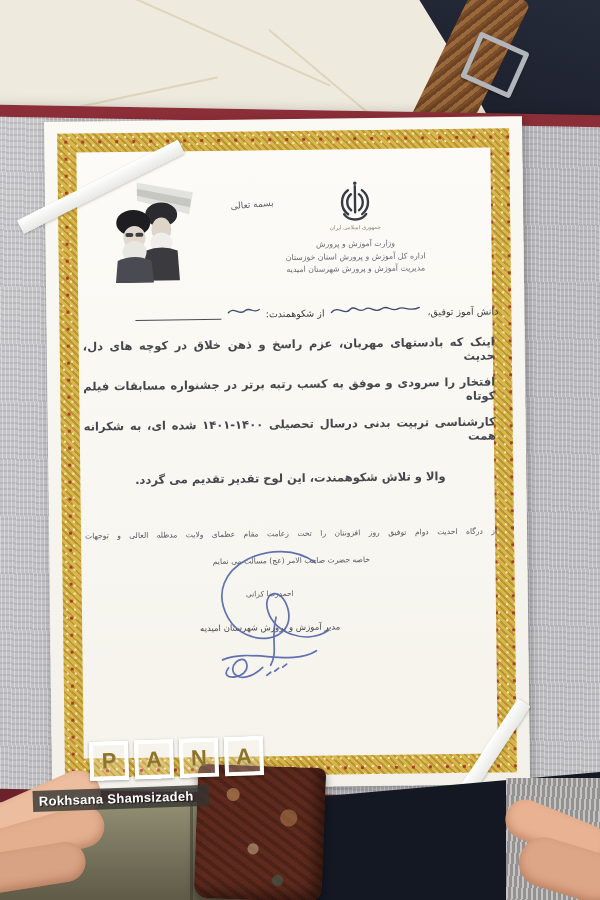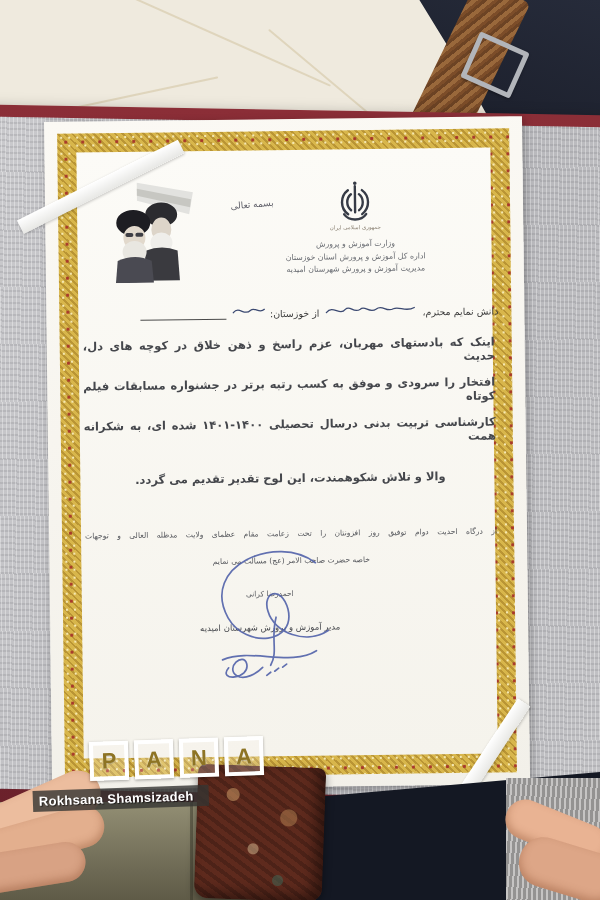--- a/index.html
+++ b/index.html
@@ -156,25 +156,25 @@
     </svg>
     <div class="abs emblem-caption">جمهوری اسلامی ایران</div>
 
     <div class="abs ministry">
       <div>وزارت آموزش و پرورش</div>
       <div>اداره کل آموزش و پرورش استان خوزستان</div>
       <div>مدیریت آموزش و پرورش شهرستان امیدیه</div>
     </div>
 
     <div class="abs recipient">
-      <span>دانش نمایم محترم،</span>
+      <span>دانش آموز توفیق،</span>
       <svg width="95" height="18" viewBox="0 0 95 18">
         <path d="M3,12 C10,4 16,16 22,9 C27,4 30,14 37,9 C42,5 46,14 53,9 C59,4 63,13 70,9 C76,6 82,13 91,8" stroke="#3c4a72" stroke-width="1.3" fill="none" stroke-linecap="round"></path>
       </svg>
-      <span>از خوزستان:</span>
+      <span>از شکوهمندت:</span>
       <svg width="36" height="18" viewBox="0 0 36 18">
         <path d="M3,11 C9,4 14,15 20,9 C25,5 29,13 34,8" stroke="#3c4a72" stroke-width="1.3" fill="none" stroke-linecap="round"></path>
       </svg>
       <span class="blank-line"></span>
     </div>
 
     <div class="abs bl bl-j" style="top:218px;">اینک که بادستهای مهربان، عزم راسخ و ذهن خلاق در کوچه های دل، حدیث</div>
     <div class="abs bl bl-j" style="top:258px;">افتخار را سرودی و موفق به کسب رتبه برتر در جشنواره مسابقات فیلم کوتاه</div>
     <div class="abs bl bl-j" style="top:298px;">کارشناسی تربیت بدنی درسال تحصیلی ۱۴۰۰-۱۴۰۱ شده ای، به شکرانه همت</div>
     <div class="abs bl bl-c" style="top:352px;">والا و تلاش شکوهمندت، این لوح تقدیر تقدیم می گردد.</div>

